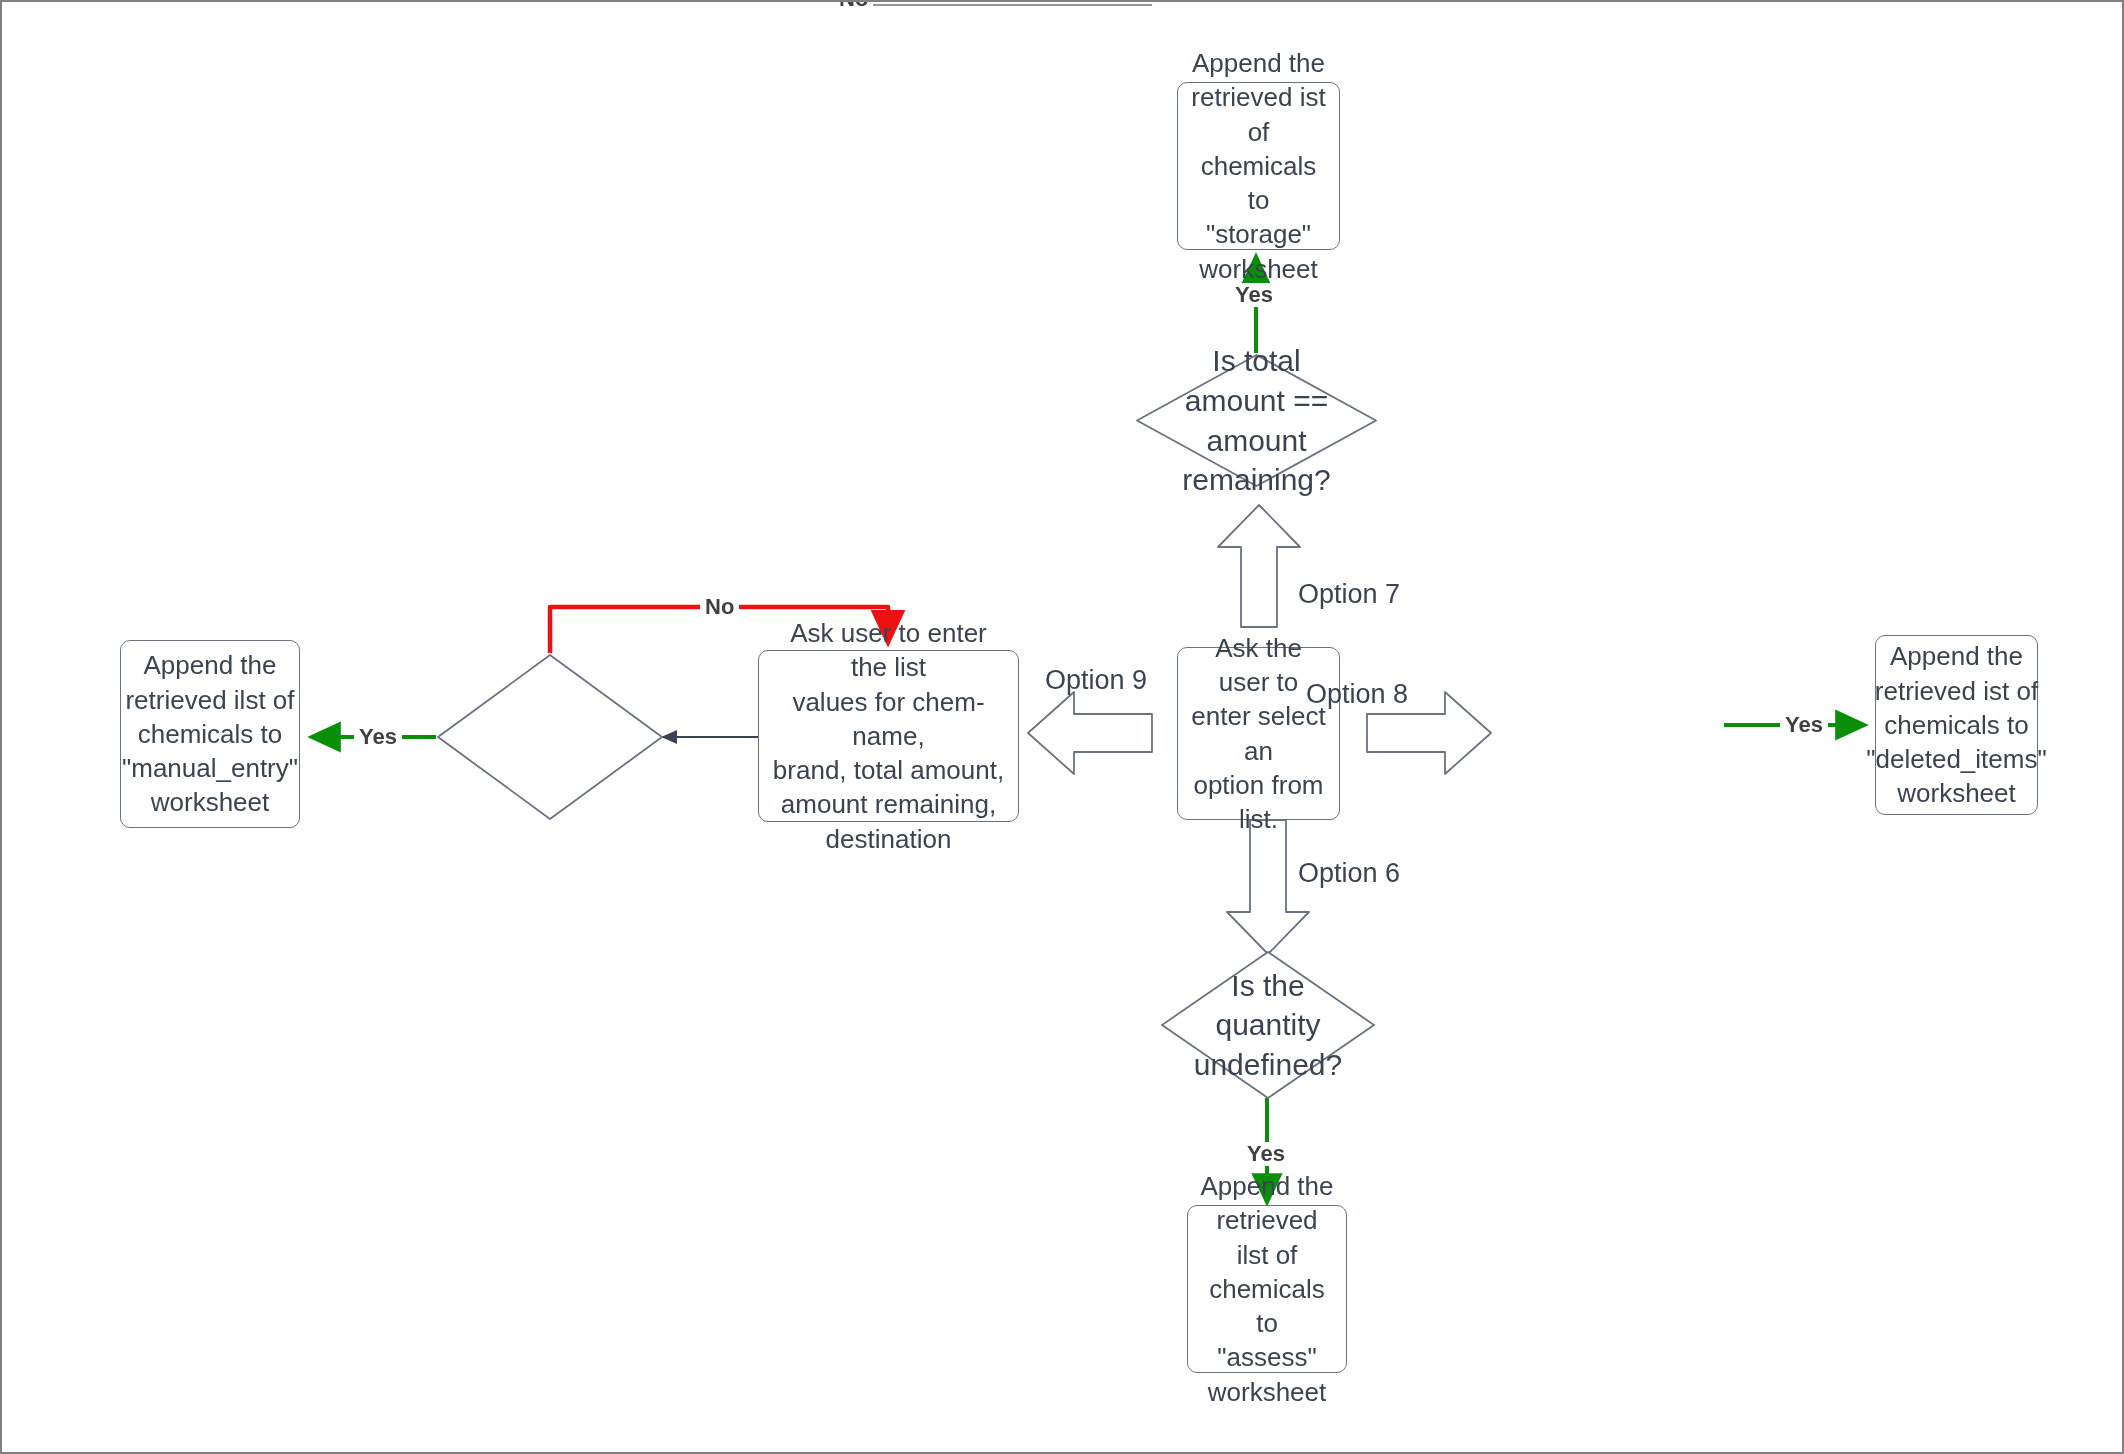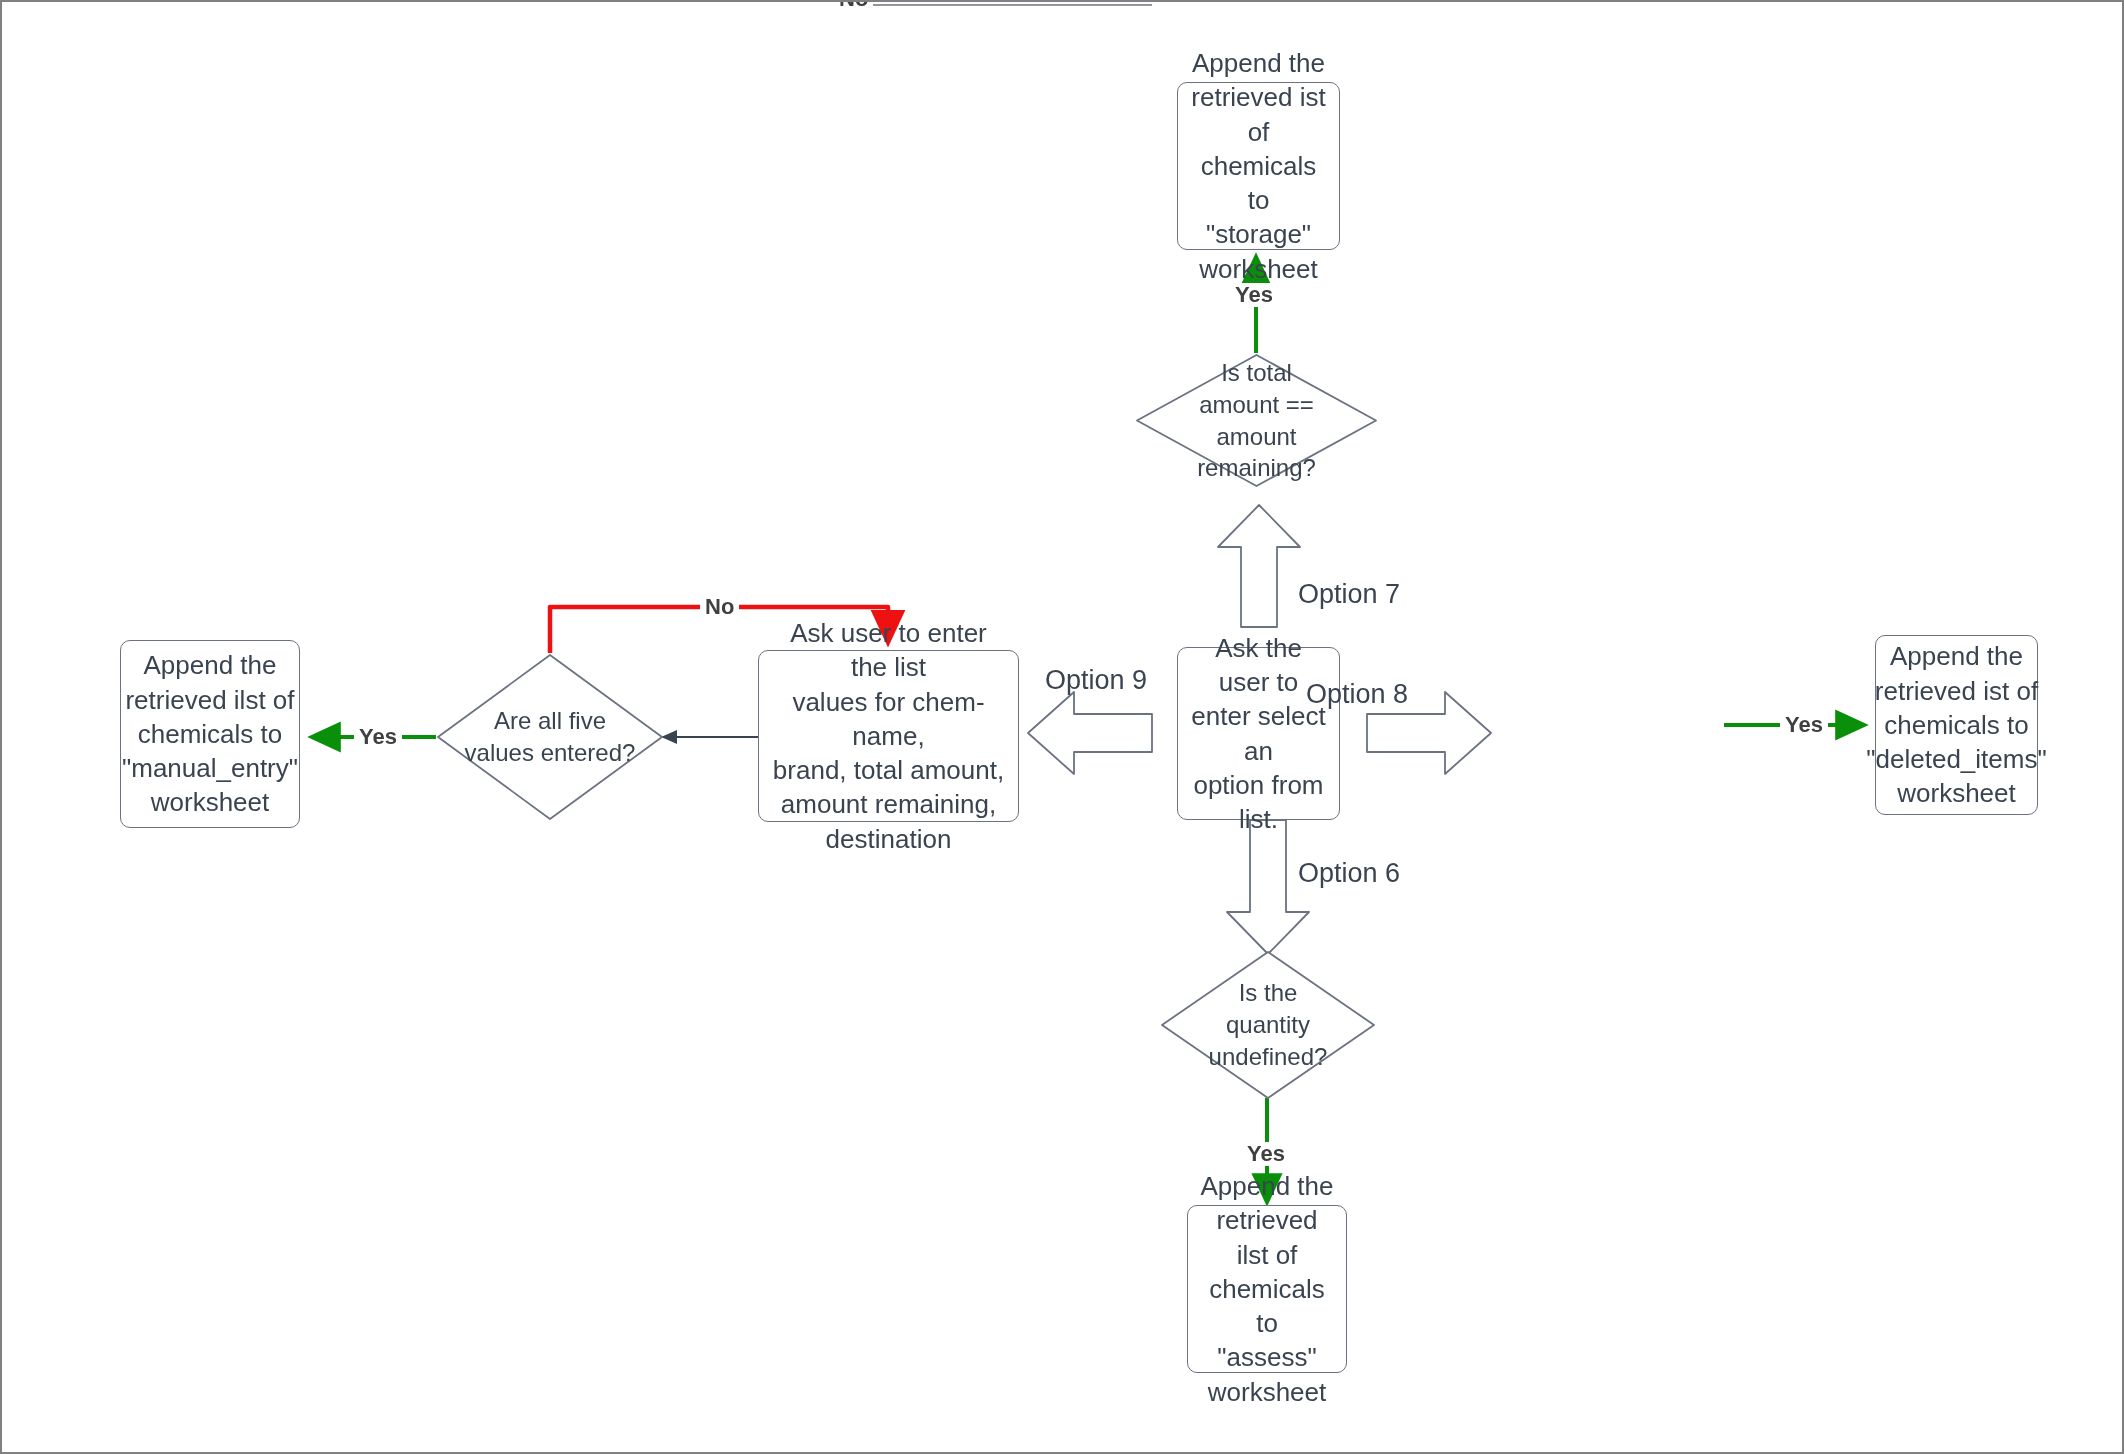--- a/index.html
+++ b/index.html
@@ -40,21 +40,21 @@
   }
   .node.process {
     background: #ffffff;
     border: 1.6px solid #6b7280;
     border-radius: 10px;
     font-size: 26px;
     padding: 16px 10px;
   }
   .node.decision {
     background: transparent;
-    font-size: 24px;
+    font-size: 30px;
   }
   .node.decision .dtext {
     position: relative;
     z-index: 2;
     width: 78%;
   }
   .node.decision .dshape {
     position: absolute;
     left: 0;
     top: 0;
@@ -144,22 +144,20 @@
 retrieved ilst of
 chemicals to
 "manual_entry"
 worksheet</span>
   </div>
 
   <div class="node decision" style="left:434px; top:651px; width:228px; height:168px;">
     <svg class="dshape" viewBox="0 0 228 168" preserveAspectRatio="none">
       <polygon points="114,2 226,84 114,166 2,84" fill="#ffffff" stroke="#6b7280" stroke-width="1.8" stroke-linejoin="round"></polygon>
     </svg>
-    <span class="dtext node-text">Are all five
-values entered?</span>
   </div>
 
   <div class="node process" style="left:756px; top:648px; width:261px; height:172px;">
     <span class="node-text">Ask user to enter the list
 values for chem-name,
 brand, total amount,
 amount remaining,
 destination</span>
   </div>
 

